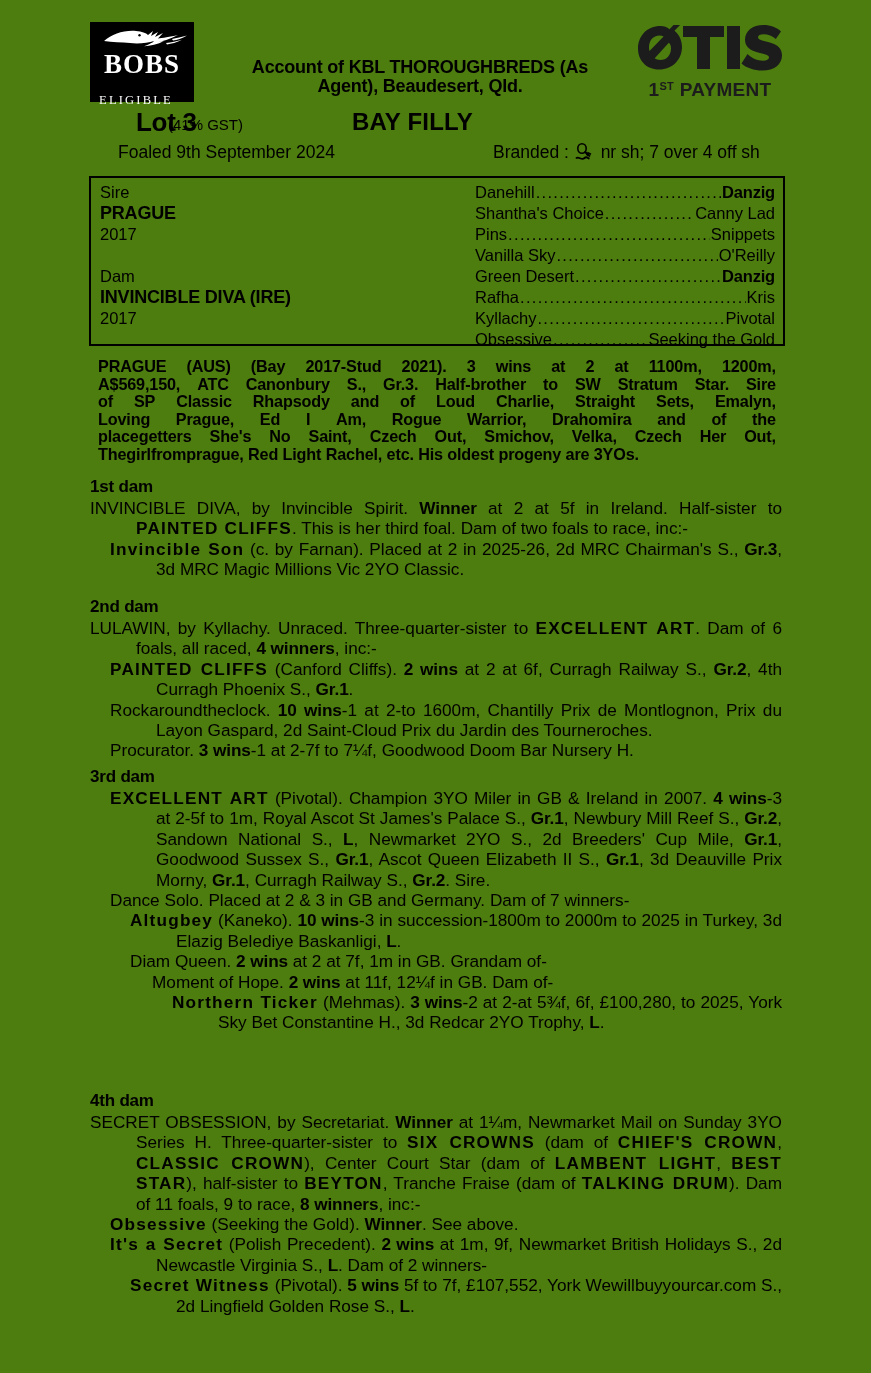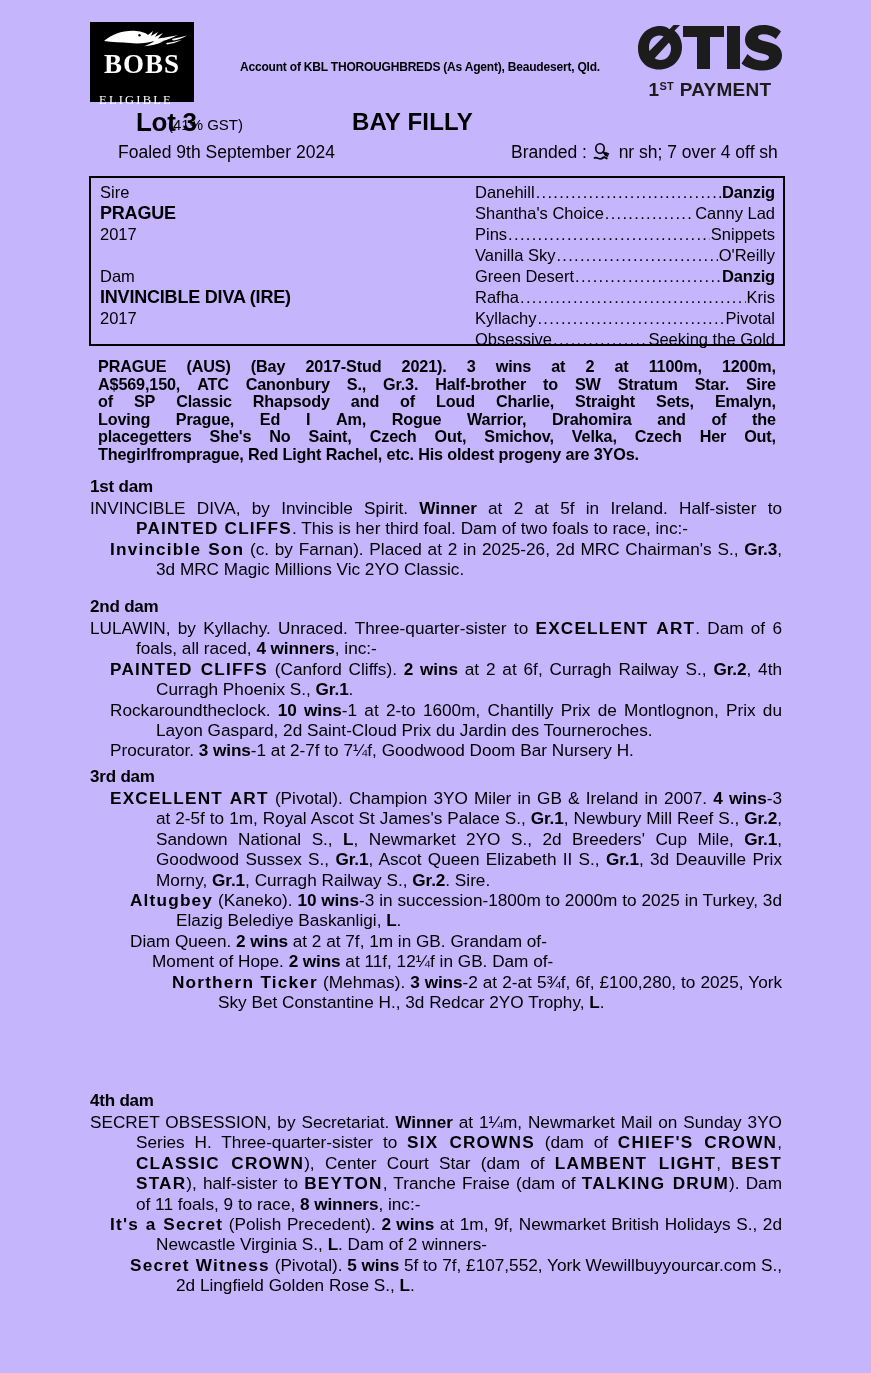--- a/index.html
+++ b/index.html
@@ -9,21 +9,21 @@
   }
   body {
     font-family: "Liberation Sans", sans-serif;
     color: #000000;
   }
   #page {
     position: relative;
     width: 871px;
     height: 1373px;
     margin: 0 auto;
-    background: #c4b5fd;
+    background: #4d7c0f;
     overflow: hidden;
   }
 
   
   .header {
     position: absolute;
     left: 90px;
     top: 22px;
     width: 695px;
     height: 90px;
@@ -69,21 +69,21 @@
     color: #ffffff;
   }
 
   .account {
     position: absolute;
     left: 130px;
     top: 36px;
     width: 400px;
     text-align: center;
     font-weight: bold;
-    font-size: 12px;
+    font-size: 18px;
     line-height: 19px;
     letter-spacing: -0.2px;
   }
 
   .otis {
     position: absolute;
     left: 545px;
     top: 0px;
     width: 150px;
     height: 85px;
@@ -159,21 +159,21 @@
     line-height: 24px;
     margin-left: 28px;
   }
   .foaled {
     position: absolute;
     left: 0;
     top: 0;
   }
   .branded {
     position: absolute;
-    left: 393px;
+    left: 375px;
     top: 0;
     white-space: nowrap;
     text-align: right;
   }
   .brandglyph {
     display: inline-block;
     width: 22px;
     height: 20px;
     vertical-align: -4px;
     position: relative;
@@ -505,29 +505,31 @@
       <p class="i2"><b class="sp">PAINTED CLIFFS</b> (Canford Cliffs). <b>2 wins</b> at 2 at 6f, Curragh Railway S., <b>Gr.2</b>, 4th Curragh Phoenix S., <b>Gr.1</b>.</p>
       <p class="i2">Rockaroundtheclock. <b>10 wins</b>-1 at 2-to 1600m, Chantilly Prix de Montlognon, Prix du Layon Gaspard, 2d Saint-Cloud Prix du Jardin des Tourneroches.</p>
       <p class="i2">Procurator. <b>3 wins</b>-1 at 2-7f to 7¼f, Goodwood Doom Bar Nursery H.</p>
     </div>
   </div>
 
   <div class="dam-block" id="dam-3" style="top:766px;">
     <div class="dam-head">3rd dam</div>
     <div class="dam-para">
       <p class="i2"><b class="sp">EXCELLENT ART</b> (Pivotal). Champion 3YO Miler in GB &amp; Ireland in 2007. <b>4 wins</b>-3 at 2-5f to 1m, Royal Ascot St James's Palace S., <b>Gr.1</b>, Newbury Mill Reef S., <b>Gr.2</b>, Sandown National S., <b>L</b>, Newmarket 2YO S., 2d Breeders' Cup Mile, <b>Gr.1</b>, Goodwood Sussex S., <b>Gr.1</b>, Ascot Queen Elizabeth II S., <b>Gr.1</b>, 3d Deauville Prix Morny, <b>Gr.1</b>, Curragh Railway S., <b>Gr.2</b>. Sire.</p>
+      <p class="i2">Dance Solo. Placed at 2 &amp; 3 in GB and Germany. Dam of 7 winners-</p>
       <p class="i3"><b class="sp">Altugbey</b> (Kaneko). <b>10 wins</b>-3 in succession-1800m to 2000m to 2025 in Turkey, 3d Elazig Belediye Baskanligi, <b>L</b>.</p>
       <p class="i3">Diam Queen. <b>2 wins</b> at 2 at 7f, 1m in GB. Grandam of-</p>
       <p class="i4">Moment of Hope. <b>2 wins</b> at 11f, 12¼f in GB. Dam of-</p>
       <p class="i4" style="padding-left:128px;"><b class="sp">Northern Ticker</b> (Mehmas). <b>3 wins</b>-2 at 2-at 5¾f, 6f, £100,280, to 2025, York Sky Bet Constantine H., 3d Redcar 2YO Trophy, <b>L</b>.</p>
     </div>
   </div>
 
   <div class="dam-block" id="dam-4" style="top:1090px;">
     <div class="dam-head">4th dam</div>
     <div class="dam-para">
       <p>SECRET OBSESSION, by Secretariat. <b>Winner</b> at 1¼m, Newmarket Mail on Sunday 3YO Series H. Three-quarter-sister to <b class="sp">SIX CROWNS</b> (dam of <b class="sp">CHIEF'S CROWN</b>, <b class="sp">CLASSIC CROWN</b>), Center Court Star (dam of <b class="sp">LAMBENT LIGHT</b>, <b class="sp">BEST STAR</b>), half-sister to <b class="sp">BEYTON</b>, Tranche Fraise (dam of <b class="sp">TALKING DRUM</b>). Dam of 11 foals, 9 to race, <b>8 winners</b>, inc:-</p>
+      <p class="i2"><b class="sp">Obsessive</b> (Seeking the Gold). <b>Winner</b>. See above.</p>
       <p class="i2"><b class="sp">It's a Secret</b> (Polish Precedent). <b>2 wins</b> at 1m, 9f, Newmarket British Holidays S., 2d Newcastle Virginia S., <b>L</b>. Dam of 2 winners-</p>
       <p class="i3"><b class="sp">Secret Witness</b> (Pivotal). <b>5 wins</b> 5f to 7f, £107,552, York Wewillbuyyourcar.com S., 2d Lingfield Golden Rose S., <b>L</b>.</p>
     </div>
   </div>
 
 </div>
 
 </body></html>

